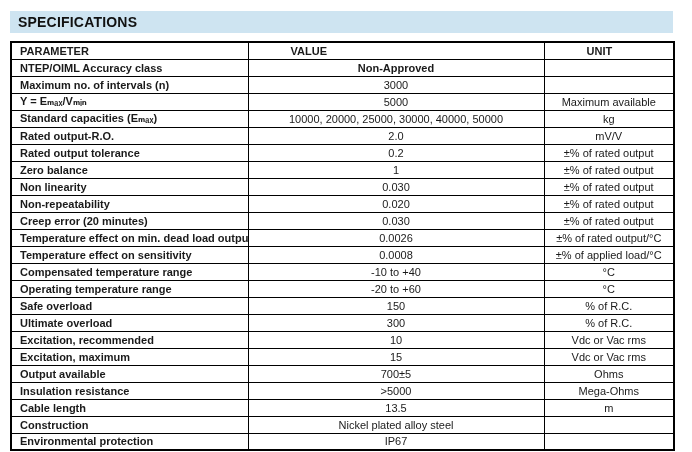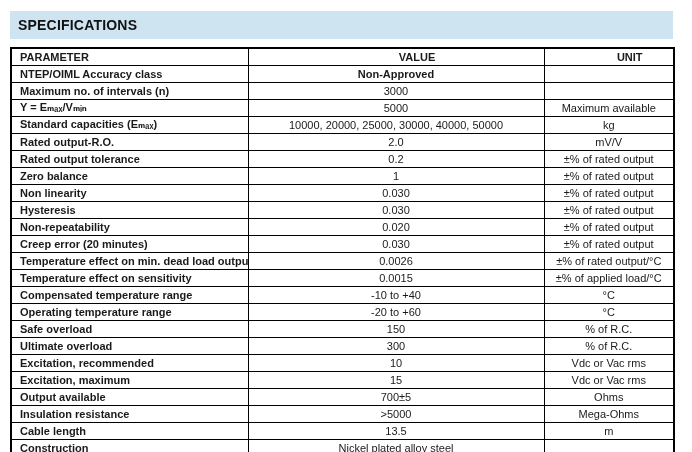--- a/index.html
+++ b/index.html
@@ -10,21 +10,21 @@
     font-family: "Liberation Sans", "DejaVu Sans", sans-serif;
     color: #1a1a1a;
     overflow: hidden;
   }
   .sheet {
     width: 663px;
     margin-left: 10px;
     padding-top: 11px;
   }
   .title-band {
-    height: 28px;
+    height: 22px;
     background: var(--band_bg, #cee4f1);
     display: flex;
     align-items: center;
     padding-left: 8px;
   }
   .title-band span {
     font-size: 14px;
     font-weight: bold;
     letter-spacing: 0.2px;
     color: #111111;
@@ -45,21 +45,21 @@
   table.specs { border: 2px solid #000000; }
   col.c-param { width: 237px; }
   col.c-value { width: 296px; }
   col.c-unit  { width: 130px; }
   thead th {
     height: 17px;
     font-weight: bold;
     font-size: 11px;
   }
   th.h-param { text-align: left; padding-left: 8px; }
-  th.h-value, th.h-unit { text-align: center; padding-left: 42px; }
+  th.h-value, th.h-unit { text-align: left; padding-left: 42px; }
   tbody tr { height: 17px; }
   td.p-cell {
     font-weight: bold;
     text-align: left;
     padding-left: 8px;
   }
   td.v-cell, td.u-cell {
     text-align: center;
     font-weight: normal;
   }
@@ -120,42 +120,37 @@
           <td class="p-cell">Zero balance</td>
           <td class="v-cell">1</td>
           <td class="u-cell">±% of rated output</td>
         </tr>
         <tr>
           <td class="p-cell">Non linearity</td>
           <td class="v-cell">0.030</td>
           <td class="u-cell">±% of rated output</td>
         </tr>
         <tr>
-          <td class="p-cell">Hysteresis</td>
-          <td class="v-cell">0.030</td>
-          <td class="u-cell">±% of rated output</td>
-        </tr>
-        <tr>
           <td class="p-cell">Non-repeatability</td>
           <td class="v-cell">0.020</td>
           <td class="u-cell">±% of rated output</td>
         </tr>
         <tr>
           <td class="p-cell">Creep error (20 minutes)</td>
           <td class="v-cell">0.030</td>
           <td class="u-cell">±% of rated output</td>
         </tr>
         <tr>
           <td class="p-cell">Temperature effect on min. dead load output</td>
           <td class="v-cell">0.0026</td>
           <td class="u-cell">±% of rated output/°C</td>
         </tr>
         <tr>
           <td class="p-cell">Temperature effect on sensitivity</td>
-          <td class="v-cell">0.0015</td>
+          <td class="v-cell">0.0008</td>
           <td class="u-cell">±% of applied load/°C</td>
         </tr>
         <tr>
           <td class="p-cell">Compensated temperature range</td>
           <td class="v-cell">-10 to +40</td>
           <td class="u-cell">°C</td>
         </tr>
         <tr>
           <td class="p-cell">Operating temperature range</td>
           <td class="v-cell">-20 to +60</td>

